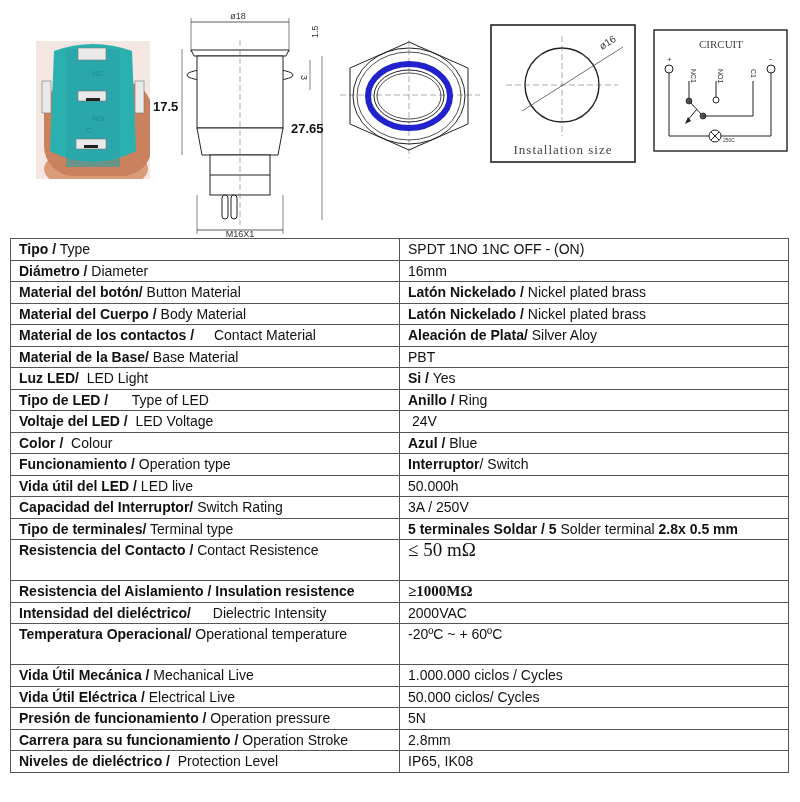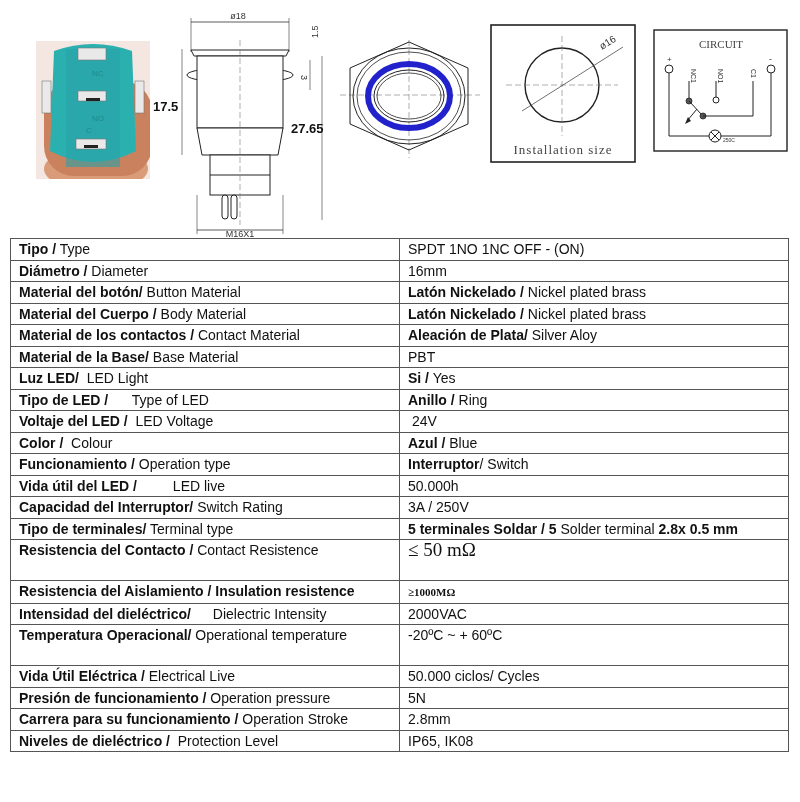--- a/index.html
+++ b/index.html
@@ -10,21 +10,21 @@
   .dim-label { font-family: "Liberation Sans", sans-serif; font-weight: bold; font-size: 13px; fill: #111; }
   .small-label { font-family: "Liberation Serif", serif; font-size: 10px; fill: #444; }
   .spec-table { position: absolute; left: 10px; top: 238px; width: 779px; border-collapse: collapse; table-layout: fixed;
     font-family: "Liberation Sans", sans-serif; font-size: 14px; }
   .spec-table td { border: 1.5px solid #555; padding: 0 8px; height: 20.5px; line-height: 20.5px; vertical-align: top; white-space: nowrap; }
   .spec-table td.label { width: 372px; }
   .spec-table td.wrap { white-space: normal; line-height: 21px; }
   .spec-table tr.tall td { height: 40px; }
   .b { font-weight: bold; }
   .serif { font-family: "Liberation Serif", serif; font-size: 19px; }
-  .serif-b { font-family: "Liberation Serif", serif; font-size: 11px; font-weight: bold; }
+  .serif-b { font-family: "Liberation Serif", serif; font-size: 15px; font-weight: bold; }
 </style>
 </head>
 <body>
 
 <div class="figures">
 
   <div class="photo">
     <svg width="114" height="138" viewBox="0 0 114 138">
       <rect x="0" y="0" width="114" height="138" fill="#f4e7e1"></rect>
       <ellipse cx="60" cy="128" rx="52" ry="22" fill="#d99b78"></ellipse>
@@ -146,21 +146,21 @@
       </tr>
       <tr>
         <td class="label"><span class="b">Material del botón/</span><span style="white-space: pre-wrap;"> Button Material</span></td>
         <td><span class="b" style="white-space: pre;">Latón Nickelado /</span><span style="white-space: pre;"> Nickel plated brass</span></td>
       </tr>
       <tr>
         <td class="label"><span class="b">Material del Cuerpo /</span><span style="white-space: pre-wrap;"> Body Material</span></td>
         <td><span class="b" style="white-space: pre;">Latón Nickelado /</span><span style="white-space: pre;"> Nickel plated brass</span></td>
       </tr>
       <tr>
-        <td class="label"><span class="b">Material de los contactos /</span><span style="white-space: pre-wrap;"> Contact Material</span></td>
+        <td class="label"><span class="b">Material de los contactos /</span><span style="white-space: pre-wrap; padding-left: 16px;"> Contact Material</span></td>
         <td><span class="b" style="white-space: pre;">Aleación de Plata/</span><span style="white-space: pre;"> Silver Aloy</span></td>
       </tr>
       <tr>
         <td class="label"><span class="b">Material de la Base/</span><span style="white-space: pre-wrap;"> Base Material</span></td>
         <td><span style="white-space: pre;">PBT</span></td>
       </tr>
       <tr>
         <td class="label"><span class="b">Luz LED/</span><span style="white-space: pre-wrap;">  LED Light</span></td>
         <td><span class="b" style="white-space: pre;">Si /</span><span style="white-space: pre;"> Yes</span></td>
       </tr>
@@ -174,21 +174,21 @@
       </tr>
       <tr>
         <td class="label"><span class="b">Color /</span><span style="white-space: pre-wrap;">  Colour</span></td>
         <td><span class="b" style="white-space: pre;">Azul /</span><span style="white-space: pre;"> Blue</span></td>
       </tr>
       <tr>
         <td class="label"><span class="b">Funcionamiento /</span><span style="white-space: pre-wrap;"> Operation type</span></td>
         <td><span class="b" style="white-space: pre;">Interruptor</span><span style="white-space: pre;">/ Switch</span></td>
       </tr>
       <tr>
-        <td class="label"><span class="b">Vida útil del LED /</span><span style="white-space: pre-wrap; margin-left: 32px;"> LED live</span></td>
+        <td class="label"><span class="b">Vida útil del LED /</span><span style="white-space: pre-wrap;"> LED live</span></td>
         <td><span style="white-space: pre;">50.000h</span></td>
       </tr>
       <tr>
         <td class="label"><span class="b">Capacidad del Interruptor/</span><span style="white-space: pre-wrap;"> Switch Rating</span></td>
         <td><span style="white-space: pre;">3A / 250V</span></td>
       </tr>
       <tr>
         <td class="label"><span class="b">Tipo de terminales/</span><span style="white-space: pre-wrap;"> Terminal type</span></td>
         <td><span class="b" style="white-space: pre;">5 terminales Soldar / 5</span><span style="white-space: pre;"> Solder terminal </span><span class="b" style="white-space: pre;">2.8x 0.5 mm</span></td>
       </tr>
@@ -202,20 +202,24 @@
       </tr>
       <tr>
         <td class="label"><span class="b">Intensidad del dieléctrico/</span><span style="white-space: pre-wrap; padding-left: 18px;"> Dielectric Intensity</span></td>
         <td><span style="white-space: pre;">2000VAC</span></td>
       </tr>
       <tr class="tall">
         <td class="label wrap"><span class="b">Temperatura Operacional/</span><span style="white-space: pre-wrap;"> Operational temperature</span></td>
         <td><span style="white-space: pre;">-20ºC ~ + 60ºC</span></td>
       </tr>
       <tr>
+        <td class="label"><span class="b">Vida Útil Mecánica /</span><span style="white-space: pre-wrap;"> Mechanical Live</span></td>
+        <td><span style="white-space: pre;">1.000.000 ciclos / Cycles</span></td>
+      </tr>
+      <tr>
         <td class="label"><span class="b">Vida Útil Eléctrica /</span><span style="white-space: pre-wrap;"> Electrical Live</span></td>
         <td><span style="white-space: pre;">50.000 ciclos/ Cycles</span></td>
       </tr>
       <tr>
         <td class="label"><span class="b">Presión de funcionamiento /</span><span style="white-space: pre-wrap;"> Operation pressure</span></td>
         <td><span style="white-space: pre;">5N</span></td>
       </tr>
       <tr>
         <td class="label"><span class="b">Carrera para su funcionamiento /</span><span style="white-space: pre-wrap;"> Operation Stroke</span></td>
         <td><span style="white-space: pre;">2.8mm</span></td>

